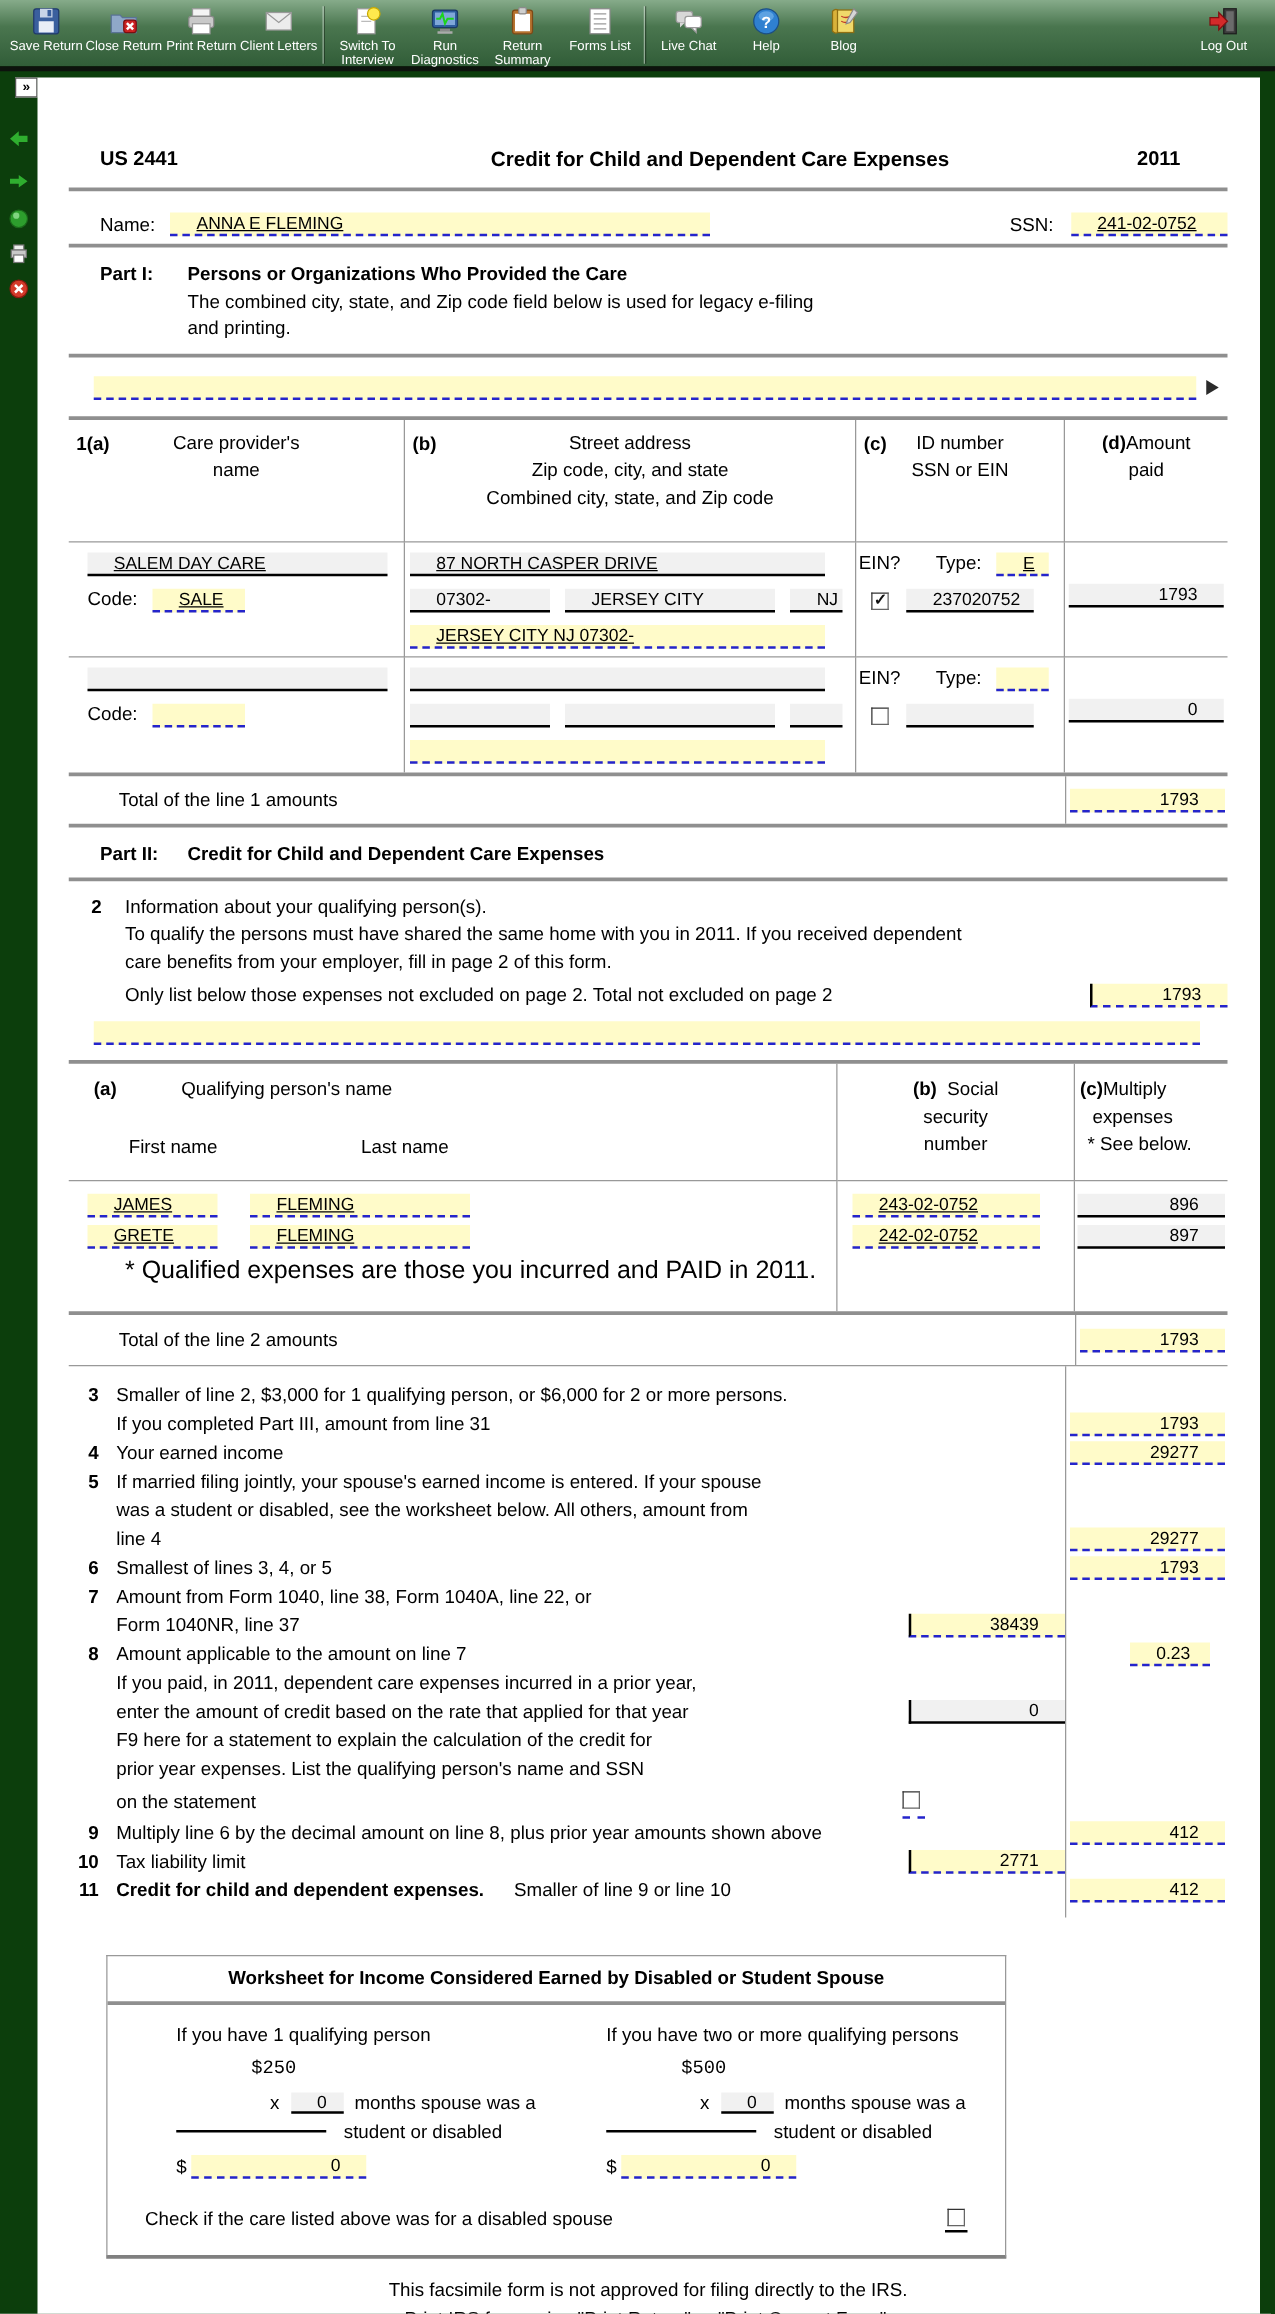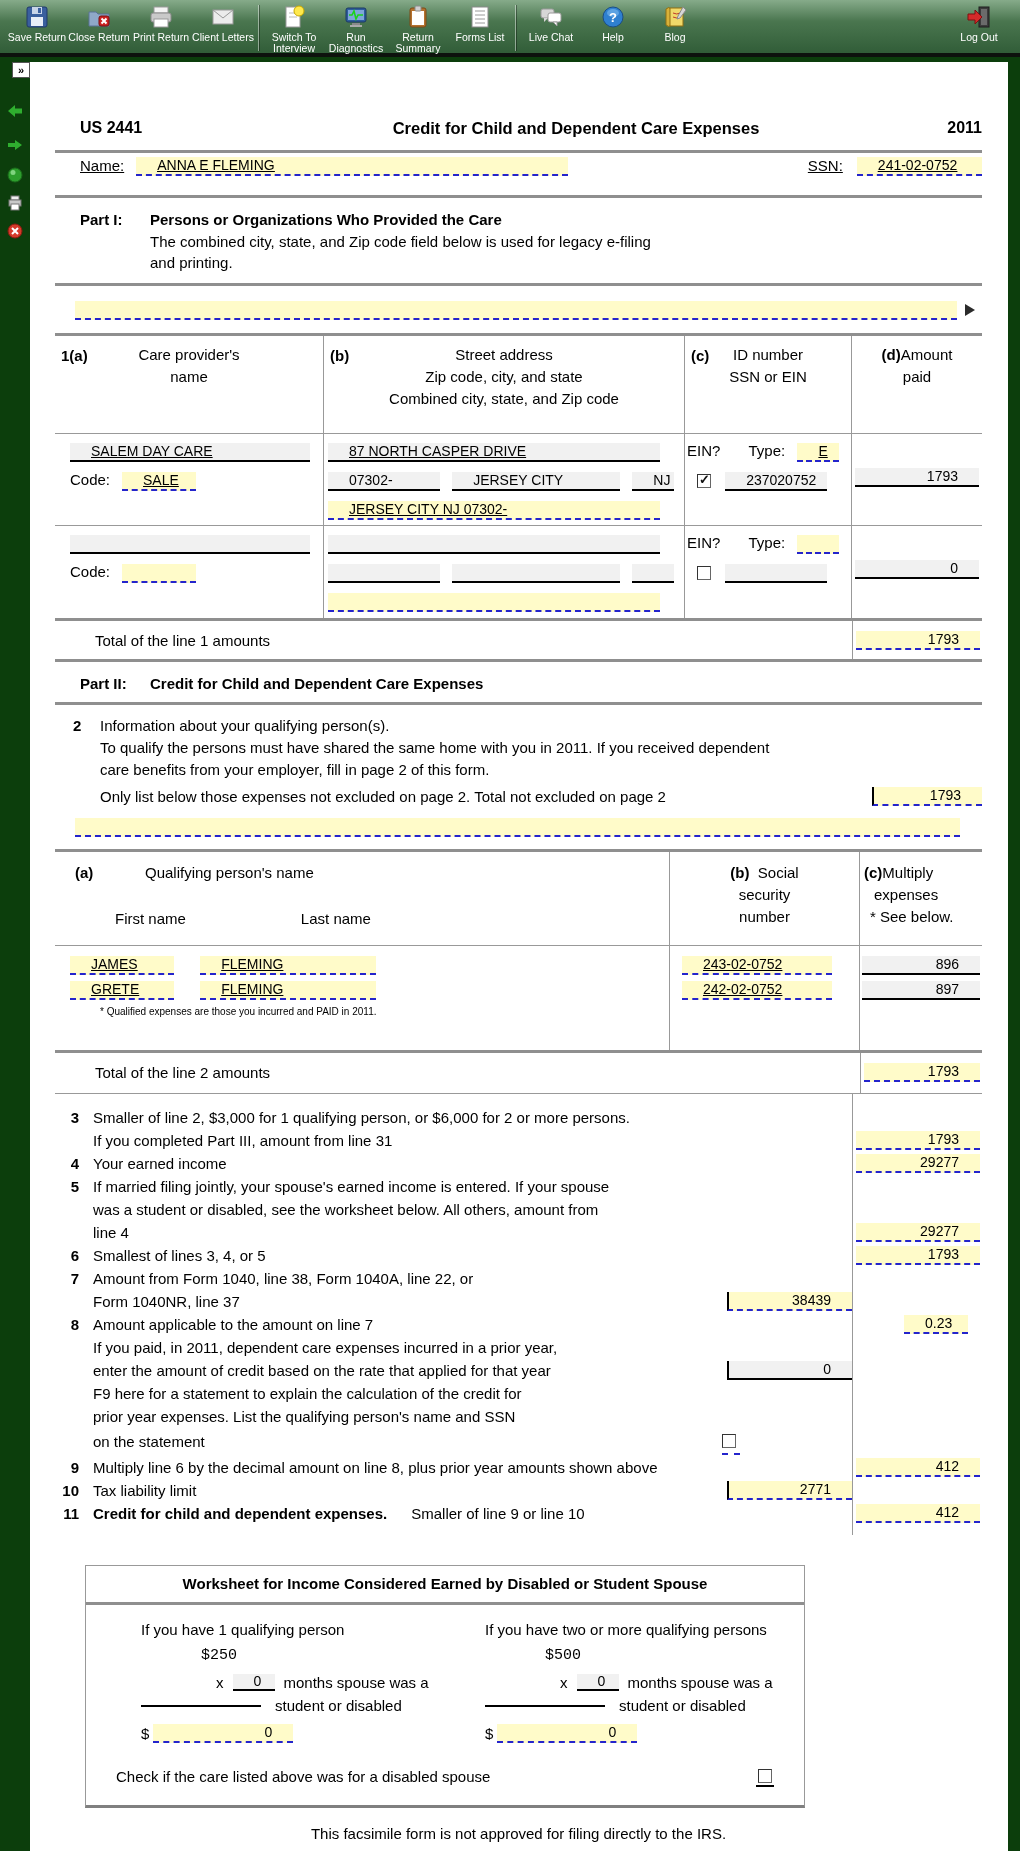--- a/index.html
+++ b/index.html
@@ -32,23 +32,23 @@
   
   .page {
     position:absolute; left:30px; top:62px; width:978px; height:1789px;
     background:#ffffff; overflow:hidden;
     padding:0 26px 0 25px; font-size:15px;
   }
   .rule { height:3px; background:#8f8f8f; }
   .fheader { margin-top:54px; height:24px; display:flex; align-items:center; font-weight:bold; font-size:16px; }
   .fheader .fid { width:200px; margin-left:25px; }
   .fheader .ftitle { flex:1; text-align:center; font-size:16.5px; }
-  .fheader .fyear { width:110px; text-align:right; }
+  .fheader .fyear { width:110px; text-align:center; }
   .rule1 { margin-top:10px; }
-  .namerow { margin-top:4px; height:32px; display:flex; align-items:flex-start;text-decoration:underline; }
+  .namerow { margin-top:4px; height:32px; display:flex; align-items:flex-end; }
   .namerow .lab { margin-left:25px; }
   .fld {
     display:inline-block; height:19px; line-height:17px; font-size:14px;
     padding:0 21px; vertical-align:middle; white-space:nowrap; overflow:hidden;
   }
   .fld.yellow { background:#fffbc9; border-bottom:2px dashed #2424cc; }
   .fld.gray   { background:#f1f1f1; border-bottom:2px solid #000; }
   .fld.ul     { text-decoration:underline; }
   .fld.num    { text-align:right; }
   .rule2 { margin-top:6px; }
@@ -93,27 +93,27 @@
   .l2total-row .fld { width:110px; border-left:2px solid #000; }
   .l2wide { margin-top:6px; }
   .l2wide .fld { width:885px; margin-left:20px; }
   
   .qtable { display:grid; grid-template-columns:615px 190px 122px; border-top:3px solid #8f8f8f; margin-top:12px; }
   .qh { border-bottom:1px solid #999; height:94px; padding-top:10px; line-height:22px; }
   .qh .row1 { display:flex; }
   .qh .qanum { width:30px; margin-left:20px; font-weight:bold; }
   .qh .qatitle { margin-left:40px; }
   .qh .names { display:flex; margin-top:24px; }
-  .qh .fn { margin-left:60px; }
+  .qh .fn { margin-left:48px; }
   .qh .ln { margin-left:115px; }
   .qh.center { text-align:center; }
   .qh.left3 { padding-left:4px; text-align:left; }
   .qcell { height:104px; padding-top:10px; }
   .qrl { height:20px; margin-bottom:5px; white-space:nowrap; }
-  .qfoot { margin:4px 0 0 45px; font-size:10px; white-space:nowrap; }
+  .qfoot { margin:4px 0 0 45px; font-size:20px; white-space:nowrap; }
   
   .lines { position:relative; padding-top:12px; padding-bottom:10px; }
   .lines::after { content:""; position:absolute; left:797px; top:0; bottom:0; width:1px; background:#999; }
   .lrow { display:flex; align-items:center; min-height:23px; line-height:23px; }
   .lnum { width:24px; text-align:right; font-weight:bold; flex:none; }
   .ltext { margin-left:14px; flex:1; white-space:nowrap; overflow:hidden; }
   .ltext .lead { font-weight:bold; }
   .ltext .tail { margin-left:24px; }
   .lmid { width:130px; flex:none; display:flex; justify-content:flex-end; align-items:center; }
   .lmid .fld { width:125px; border-left:2px solid #000; }

